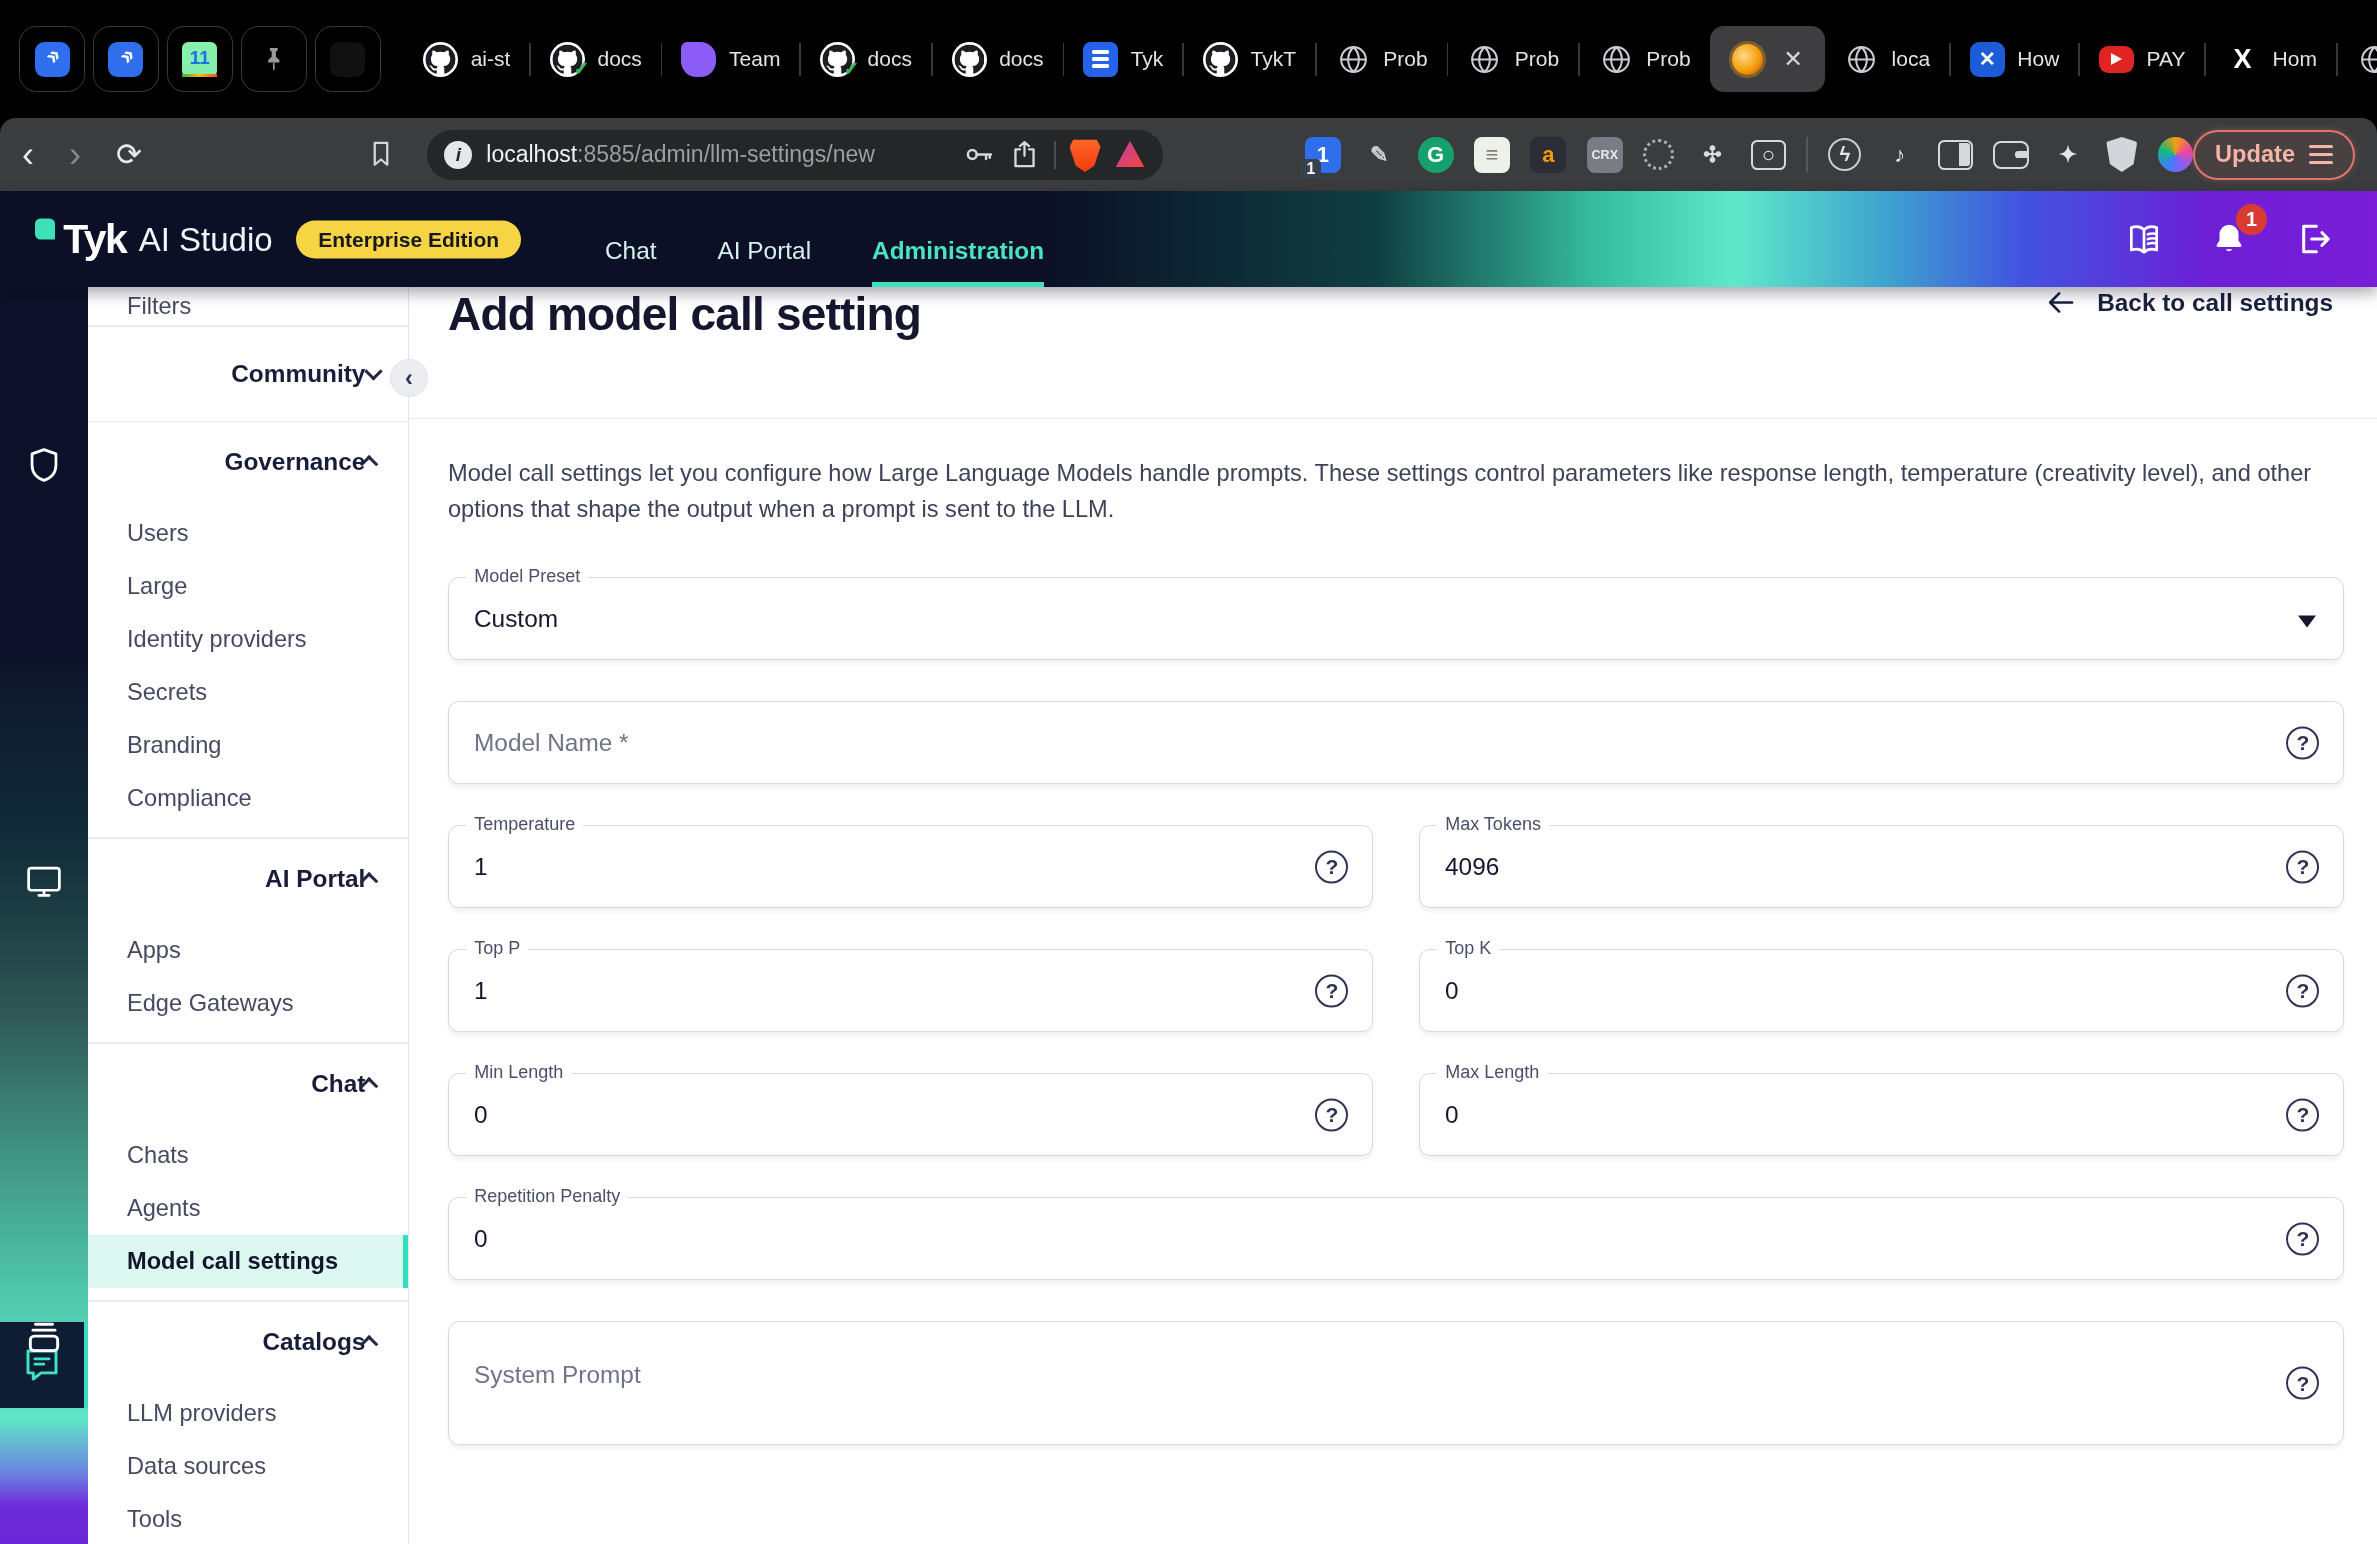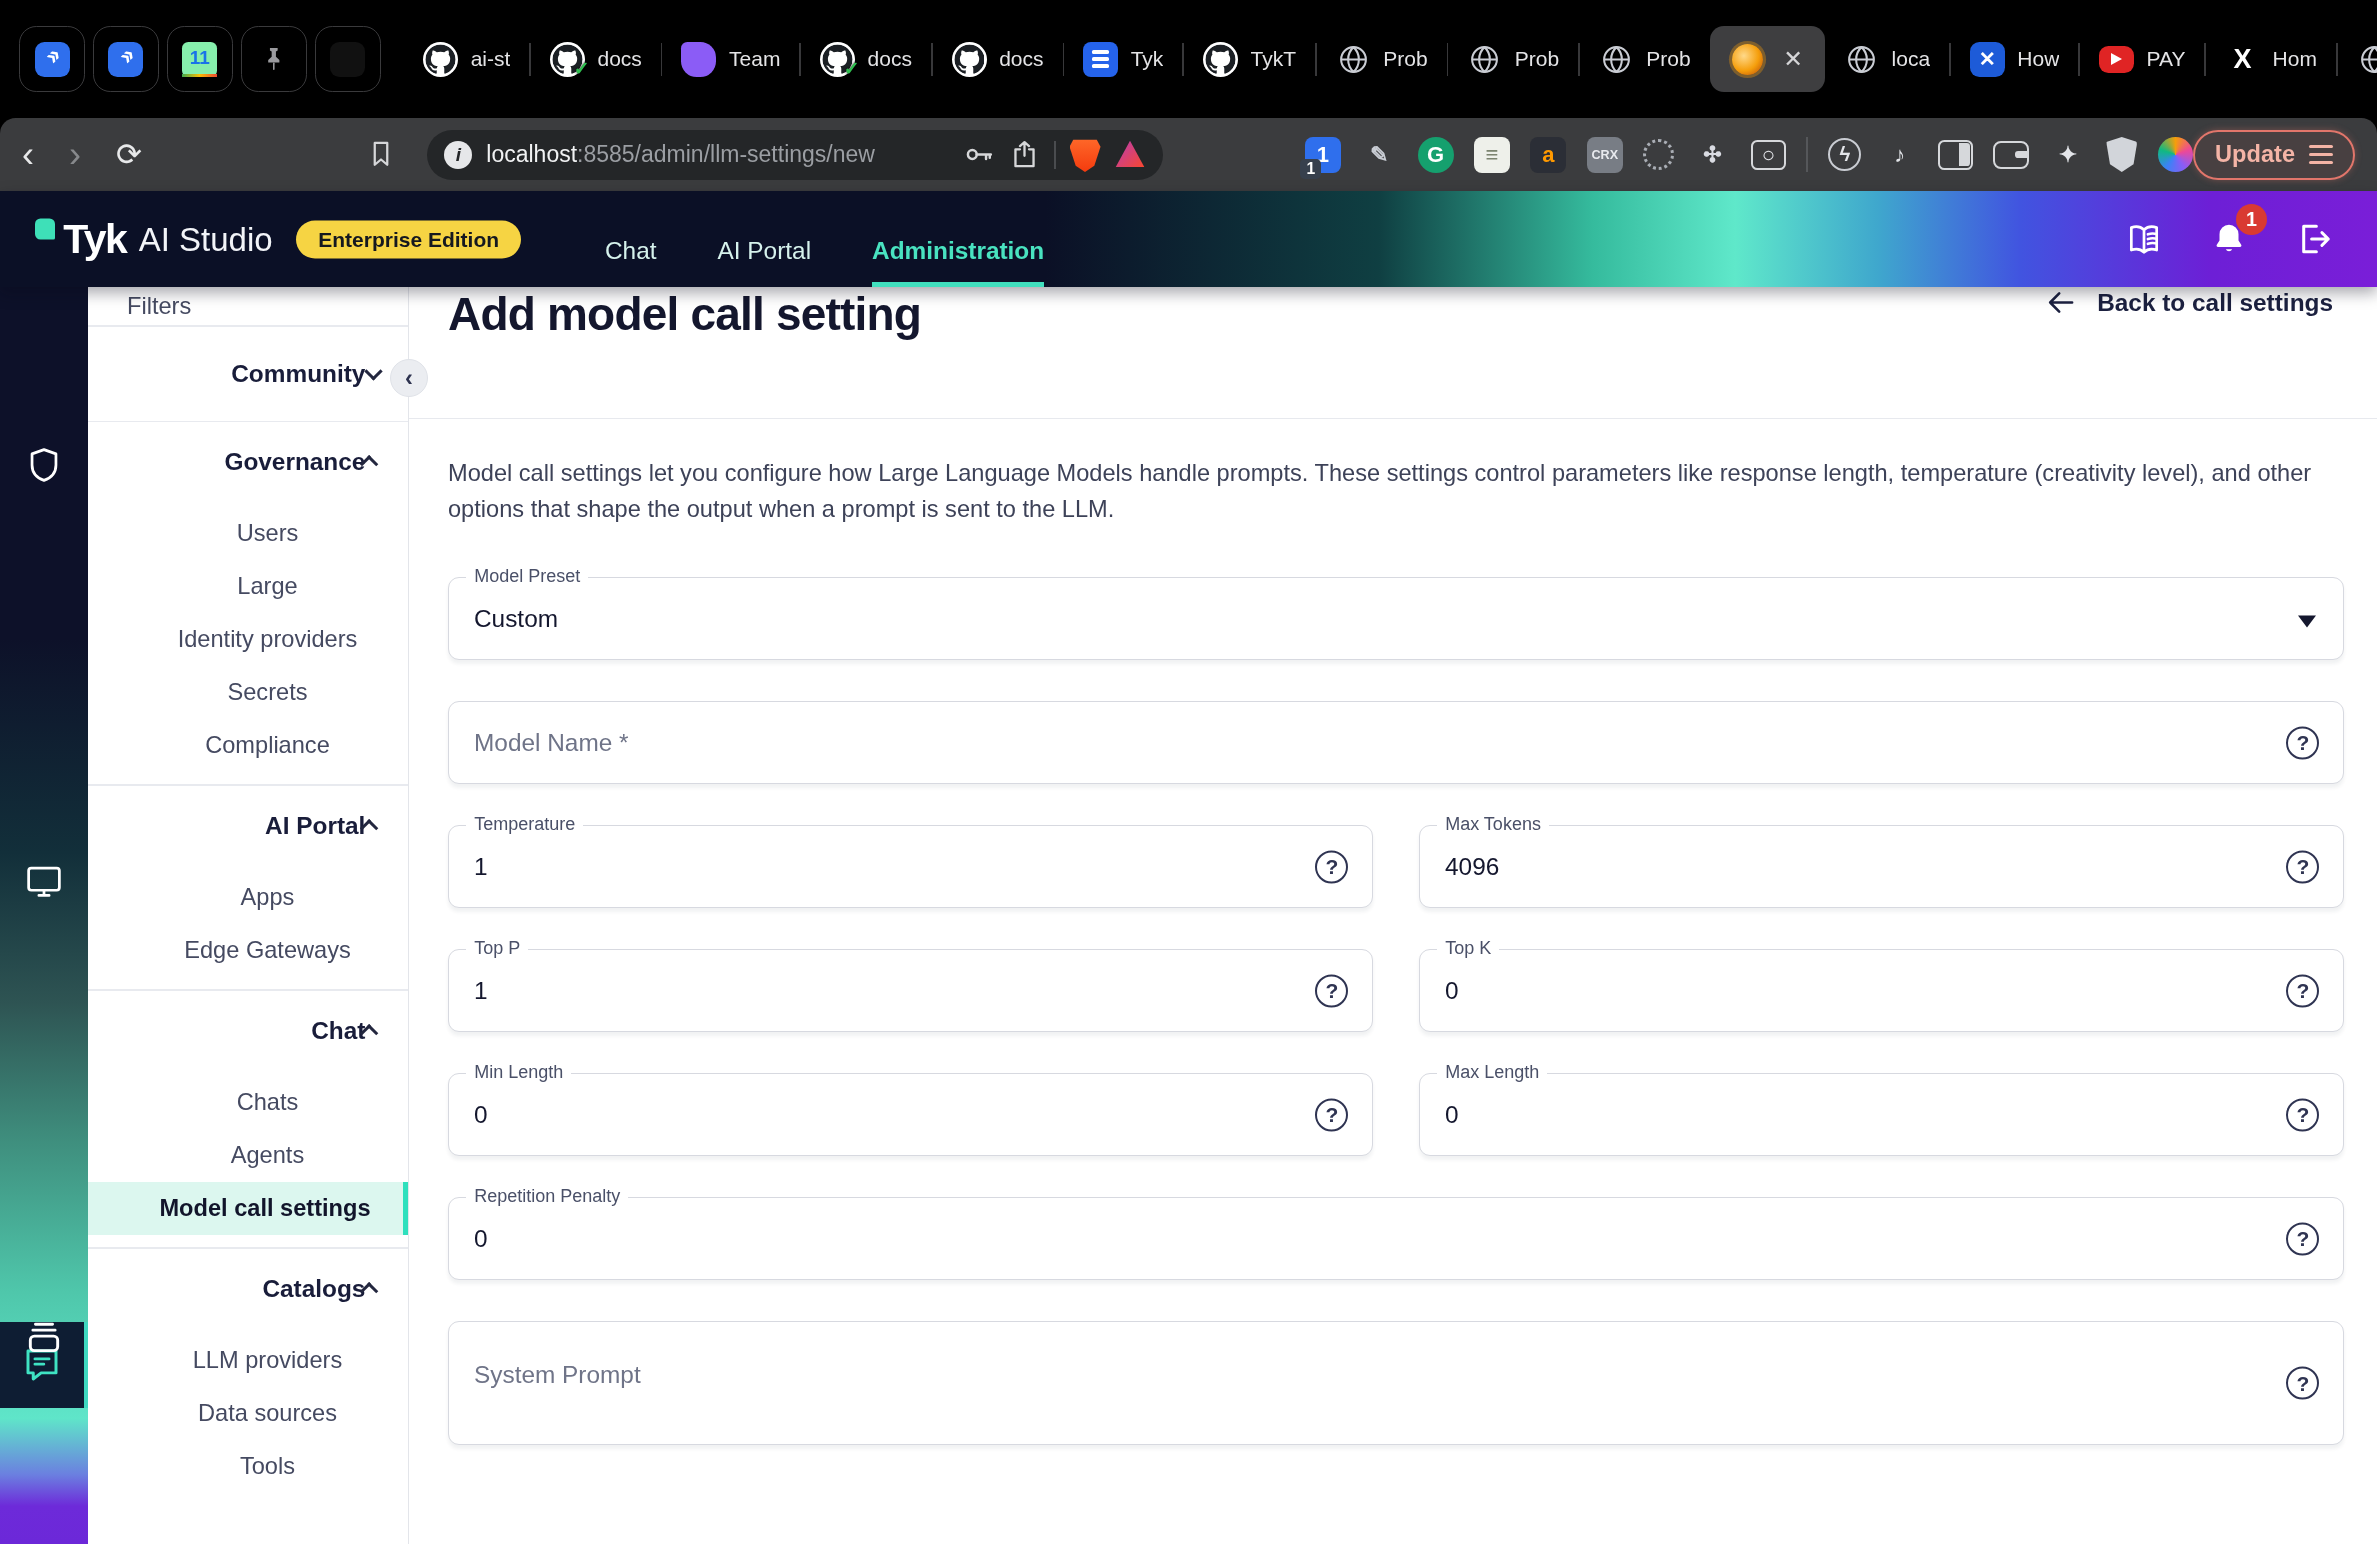--- a/index.html
+++ b/index.html
@@ -85,21 +85,21 @@
     background:linear-gradient(180deg,#0d1129 0%,#0d1129 28%,#122f3a 45%,#2e5453 57%,#3f8f7e 68%,#4fc7ab 80%,#5fe5c9 90%,#6b7fe0 94.5%,#6d2ad9 97%,#6c28d8 100%); }
   .rail-ic { position:absolute; left:50%; transform:translate(-50%,-50%); display:flex; }
   .rail-active { position:absolute; left:0; top:1035px; width:88px; height:86px; background:#0e1d33; border-right:4.7px solid #3fd9c0; display:flex; align-items:center; justify-content:center; }
   .sidebar { width:321px; flex:0 0 auto; background:#fff; border-right:1.6px solid #e3e5ea; display:flex; flex-direction:column; position:relative; }
   .sdivider { height:1.6px; background:#e8eaef; width:100%; flex:0 0 auto; }
   .srow { display:flex; align-items:center; padding-left:39px; font-size:23.6px; color:#454a61; flex:0 0 auto; }
   .srow.top-item { height:38px; }
   .srow.sheader { padding-left:23.6px; padding-right:30px; font-size:24.4px; font-weight:700; color:#191d3a; justify-content:flex-end; }
   .srow.h-tall { height:94px; }
   .srow.h-reg { height:80px; }
-  .srow.sub { height:53px;justify-content:center; }
+  .srow.sub { height:53px; }
   .srow.sub.active { background:#dcf7ef; font-weight:700; color:#12152b; border-right:5.5px solid #2fe0bd; }
   .chev { width:12.6px; height:12.6px; border-right:3.1px solid #23273f; border-bottom:3.1px solid #23273f; flex:0 0 auto; }
   .chev.down { transform:rotate(45deg) translateY(-3.1px); }
   .chev.up { transform:rotate(-135deg) translateY(-3.1px); }
   .subwrap { padding:4.7px 0 12.6px 0; display:flex; flex-direction:column; }
   .collapse-btn { position:absolute; left:390px; top:72px; width:38px; height:38px; border-radius:50%; background:#ebedf1; border:0.8px solid #dfe2e8; color:#2e3350; font-size:23.6px; font-weight:700; display:flex; align-items:center; justify-content:center; z-index:8; }
 
   
   .main { flex:1; background:#fff; overflow:hidden; }
   .main-header { height:132px; display:flex; align-items:flex-start; justify-content:space-between; padding:0 44px 0 39px; border-bottom:1.6px solid #e7e9ee; }
@@ -412,20 +412,23 @@
           <div class="srow sub">
             <span>Large</span>
           </div>
           <div class="srow sub">
             <span>Identity providers</span>
           </div>
           <div class="srow sub">
             <span>Secrets</span>
           </div>
           <div class="srow sub">
+            <span>Branding</span>
+          </div>
+          <div class="srow sub">
             <span>Compliance</span>
           </div>
         </div>
         <div class="sdivider"></div>
         <div class="srow sheader h-reg">
           <span>AI Portal</span>
           <span class="chev up"></span>
         </div>
         <div class="subwrap">
           <div class="srow sub">

